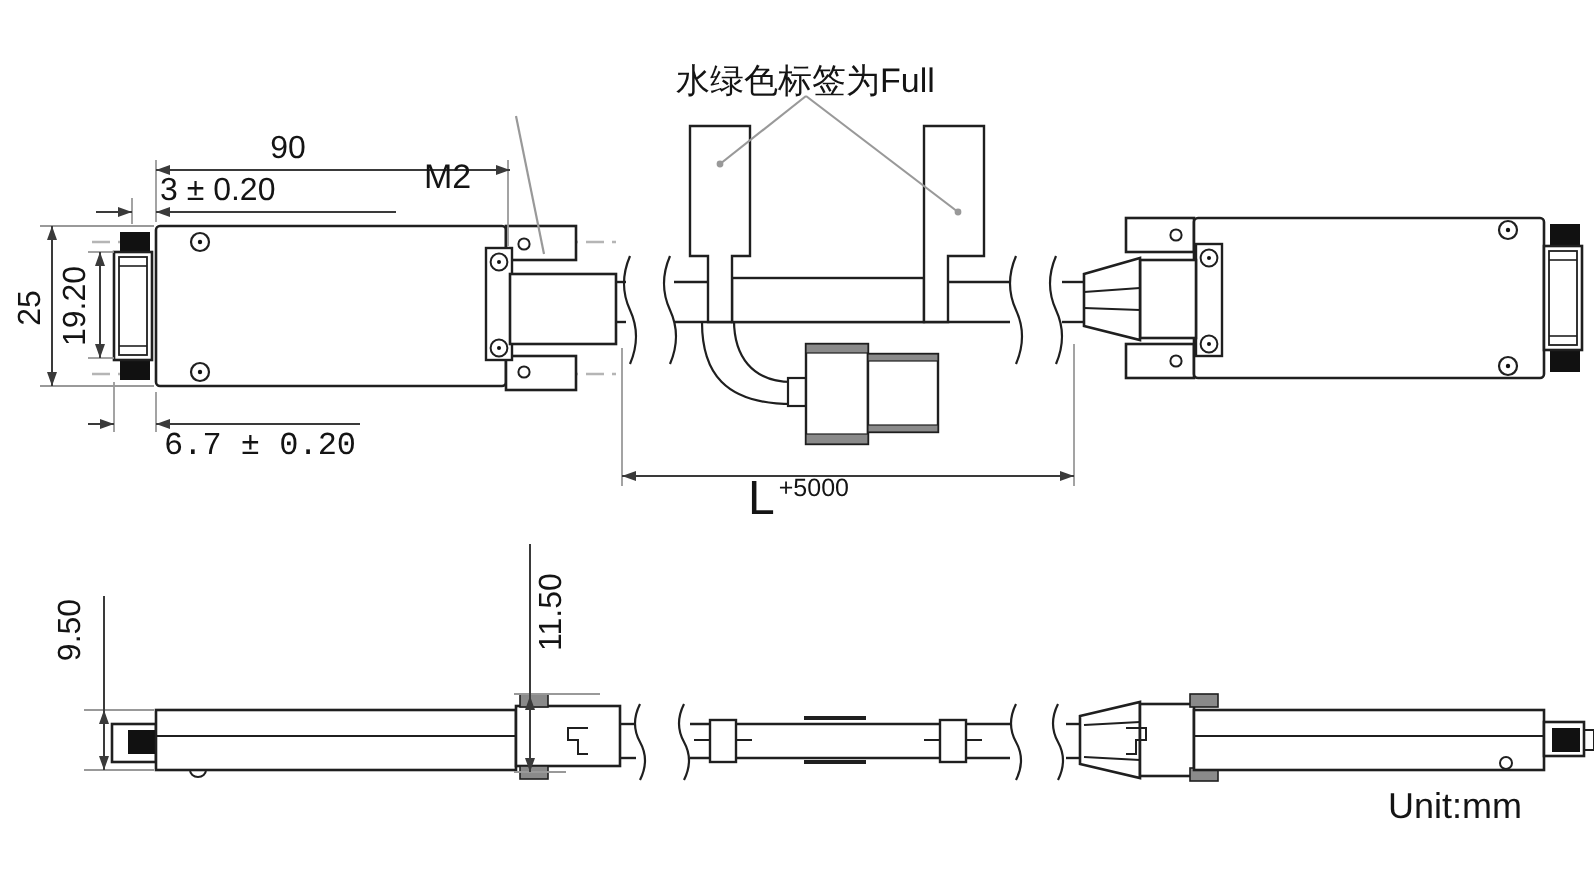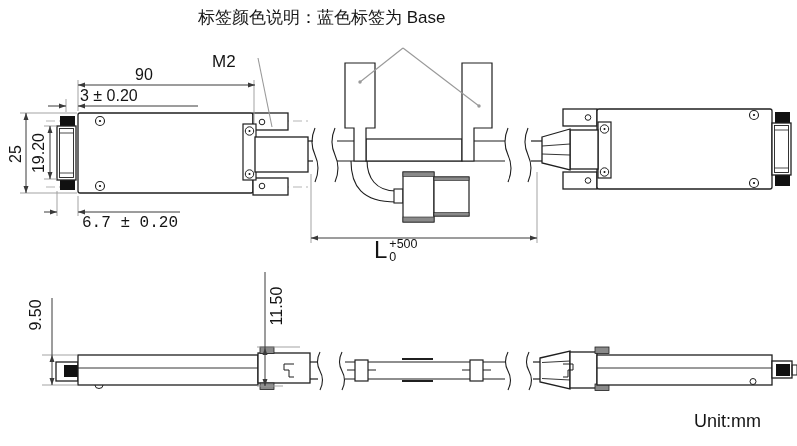--- a/index.html
+++ b/index.html
@@ -7,24 +7,24 @@
     position:relative;width:797px;height:446px;background:#ffffff;
     font-family:"Liberation Sans","DejaVu Sans",sans-serif;color:#111;
     overflow:hidden;
   }
   #drawing{position:absolute;left:0;top:0;}
   .lbl{position:absolute;white-space:nowrap;color:#141414;}
   .dim{font-size:16px;}
   .rot{transform:rotate(-90deg);transform-origin:center center;text-align:center;}
   .note{font-size:17px;}
   .unit{font-size:18px;}
-  .m2{font-size:17px;}
+  .m2{font-size:17px;margin-top:27px;}
   .ldim{position:absolute;display:flex;align-items:flex-start;color:#141414;}
   .ldim .base{font-size:24px;line-height:26px;}
-  .ldim .stack{display:flex;flex-direction:column;font-size:12.5px;line-height:13px;margin-left:2px;margin-top:1px;}
+  .ldim .stack{display:flex;flex-direction:row;font-size:12.5px;line-height:13px;margin-left:2px;margin-top:1px;}
 </style>
 </head>
 <body>
 
 <div id="stage">
 
 <svg id="drawing" width="797" height="446" viewBox="0 0 797 446">
 
   <g fill="none" stroke="#1f1f1f">
 
@@ -234,21 +234,21 @@
     <g stroke="#999" stroke-width="1.1" fill="none">
       <line x1="258" y1="58" x2="272" y2="127"></line>
       <line x1="403" y1="48" x2="360" y2="82"></line>
       <line x1="403" y1="48" x2="479" y2="106"></line>
     </g>
     <circle cx="360" cy="82" r="1.7" fill="#999"></circle>
     <circle cx="479" cy="106" r="1.7" fill="#999"></circle>
   </g>
 </svg>
 
-<div class="lbl note" style="left:198px;top:6px;">标签颜色说明：蓝色标签为 Base</div>
+<div class="lbl note" style="left:338px;top:29px;">水绿色标签为Full</div>
 
 <div class="lbl m2" style="left:212px;top:52px;">M2</div>
 
 <div class="lbl dim" style="left:129px;top:66px;width:30px;text-align:center;">90</div>
 <div class="lbl dim" style="left:80px;top:87px;">3 ± 0.20</div>
 <div class="lbl dim" style="left:82px;top:214px;font-family:Liberation Mono, monospace;">6.7 ± 0.20</div>
 
 <div class="lbl dim rot" style="left:-1px;top:145px;width:34px;">25</div>
 <div class="lbl dim rot" style="left:16px;top:144px;width:45px;">19.20</div>
 
@@ -256,15 +256,15 @@
   <span class="base">L</span>
   <span class="stack">
     <span>+500</span>
     <span>0</span>
   </span>
 </div>
 
 <div class="lbl dim rot" style="left:16px;top:306px;width:40px;">9.50</div>
 <div class="lbl dim rot" style="left:254px;top:297px;width:45px;">11.50</div>
 
-<div class="lbl unit" style="left:694px;top:411px;">Unit:mm</div>
+<div class="lbl unit" style="left:694px;top:393px;">Unit:mm</div>
 
 </div>
 
 </body></html>

